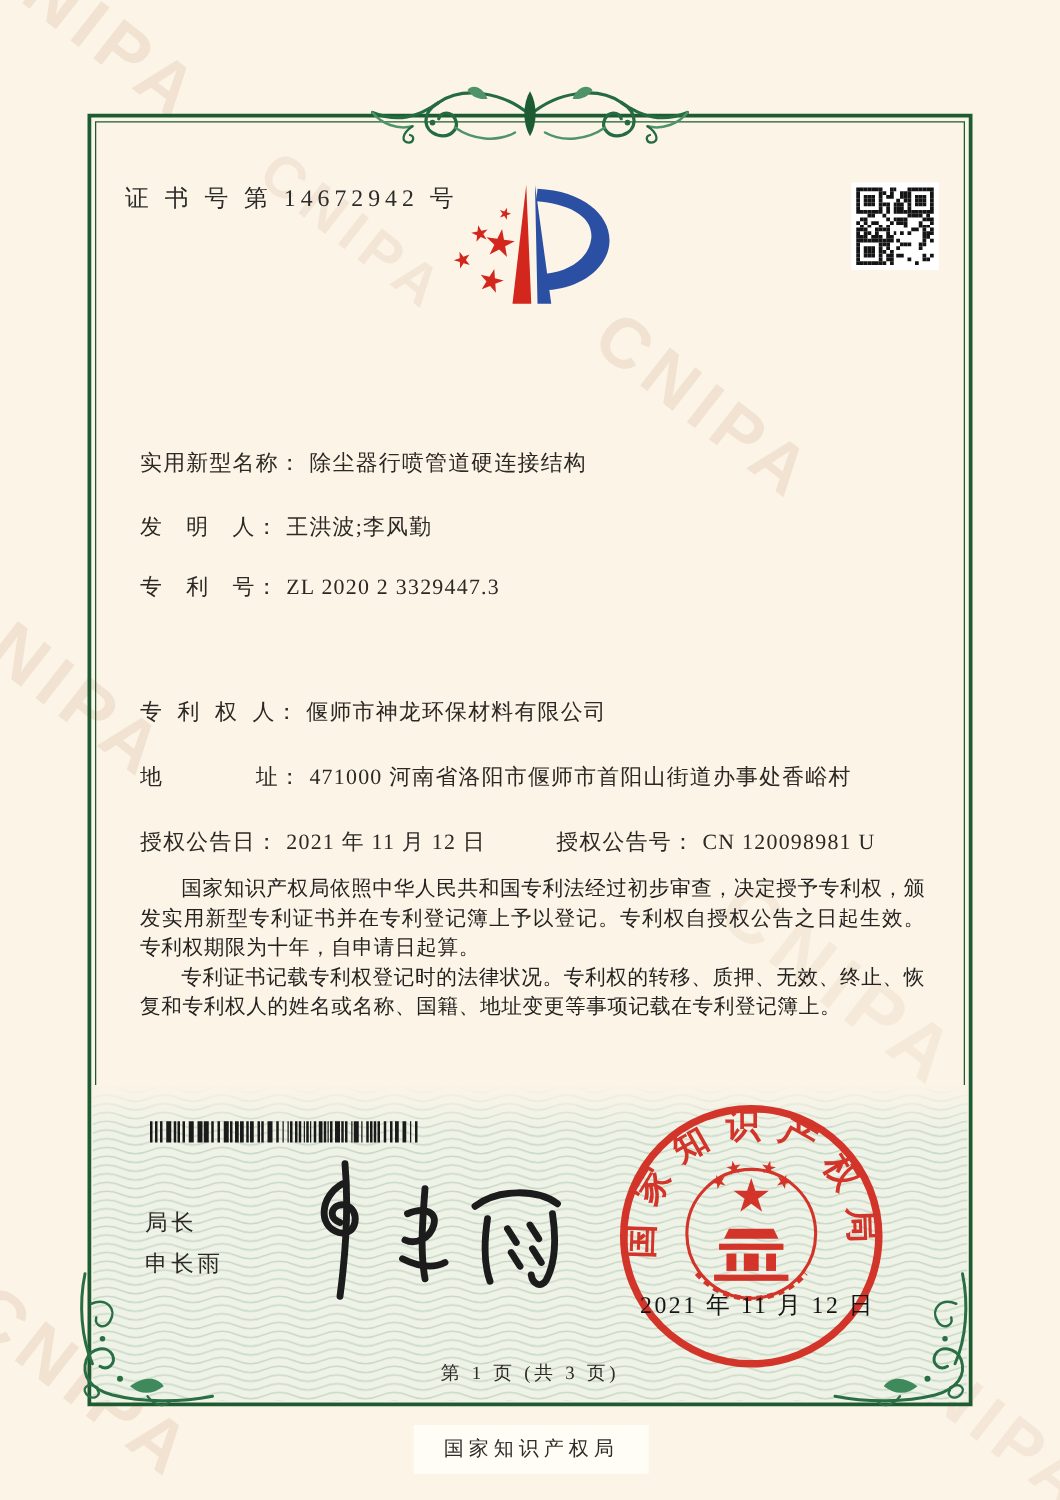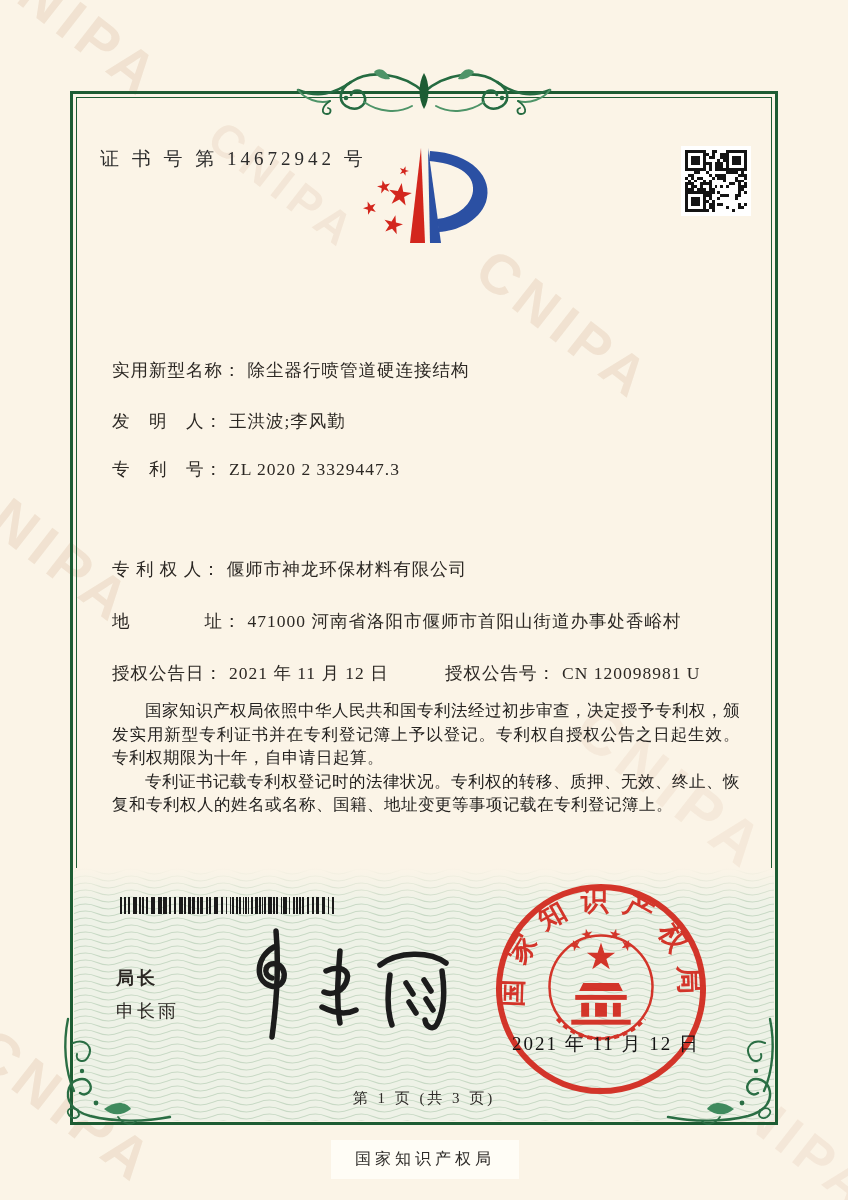--- a/index.html
+++ b/index.html
@@ -45,34 +45,34 @@
     grid-template-columns:repeat(21,1fr); grid-template-rows:repeat(21,1fr);
   }
   .qr-grid i { display:block; }
   .qr-grid i.qm { background:#141414; }
   .title {
     position:absolute; left:70px; width:708px; top:256px;
     text-align:center; font-size:43px; font-weight:bold;
     letter-spacing:11px; color:#171513;
   }
   .frow { position:absolute; left:112px; font-size:17.5px; white-space:nowrap; }
-  .flabel { letter-spacing:1px; }
+  .flabel { letter-spacing:1px;font-family:Liberation Mono, monospace; }
   .fvalue { margin-left:6px; letter-spacing:1px; }
   .paras {
     position:absolute; left:112px; top:699px; width:628px;
     font-size:16.5px; line-height:23.6px; text-align:justify; color:#242220;
   }
   .paras p { text-indent:2em; letter-spacing:0.5px; }
   .barcode {
     position:absolute; left:120px; top:897px; width:220px; height:17px;
     display:flex; align-items:stretch;
   }
   .barcode i { display:block; height:100%; }
   .barcode i.bar { background:#1a1a1a; }
-  .signer-title { position:absolute; left:116px; top:966px; font-size:18px; letter-spacing:3px;font-weight:bold; }
+  .signer-title { position:absolute; left:116px; top:966px; font-size:18px; letter-spacing:3px; }
   .signer-name  { position:absolute; left:116px; top:999px; font-size:18px; letter-spacing:3px; }
   .signature { position:absolute; left:228px; top:925px; width:235px; height:118px; }
   .seal { position:absolute; left:492px; top:880px; width:218px; height:218px; opacity:0.93; }
   .seal-date {
     position:absolute; left:512px; top:1031px; font-size:19px;
     letter-spacing:2px; color:#141414; white-space:nowrap;
   }
   .footer-page {
     position:absolute; left:70px; width:708px; top:1089px; text-align:center;
     font-size:15px; letter-spacing:3px; color:#2e2b28;

